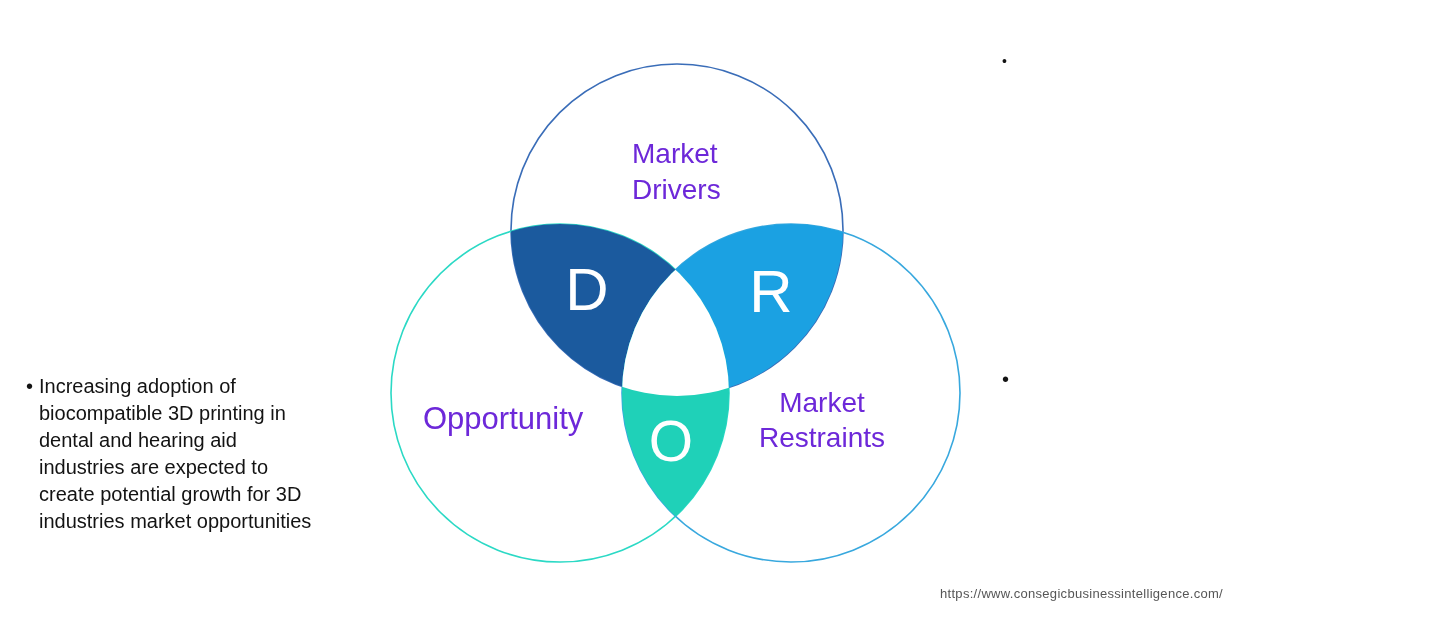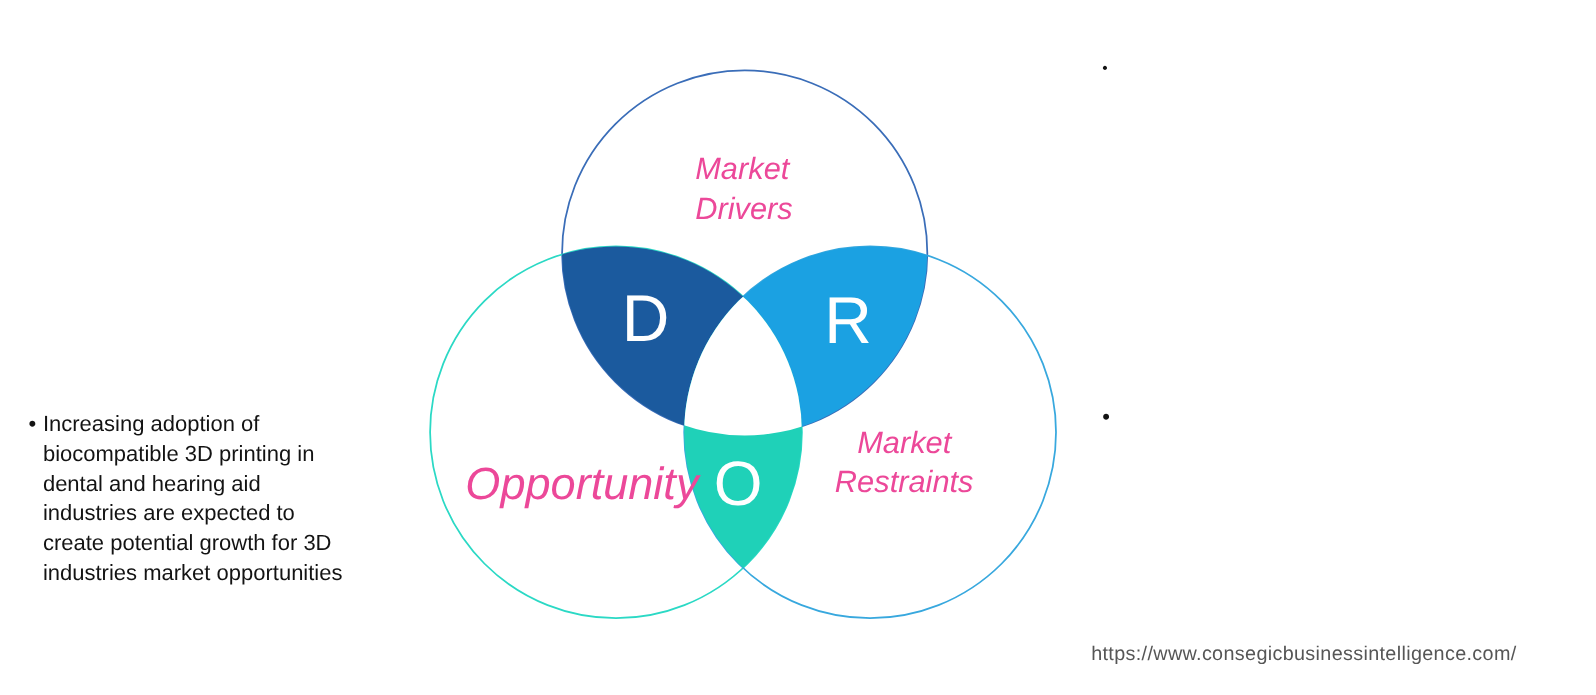--- a/index.html
+++ b/index.html
@@ -10,25 +10,24 @@
     background: #ffffff;
     overflow: hidden;
     font-family: "Liberation Sans", sans-serif;
     color: #161616;
   }
   .venn-svg { position: absolute; left: 0; top: 0; }
 
   .venn-label {
     position: absolute;
     white-space: pre-line;
-    color: #ec4899;
-    font-style: italic;
+    color: #6d28d9;
   }
   .label-drivers   { left: 632px; top: 136px; font-size: 28px; line-height: 36px; }
-  .label-opportunity { left: 423px; top: 420px; font-size: 41px; line-height: 40px; }
+  .label-opportunity { left: 423px; top: 399px; font-size: 31px; line-height: 40px; }
   .label-restraints { left: 822px; top: 385px; font-size: 28px; line-height: 35px;
                       transform: translateX(-50%); text-align: center; }
 
   .venn-letter {
     position: absolute;
     transform: translate(-50%, -50%);
     color: #ffffff;
     font-size: 60px;
     line-height: 1;
   }
@@ -51,23 +50,23 @@
   .note-opportunity .bullet { width: 13px; }
 
   .note-driver { left: 1002px; top: 50px; width: 420px; }
   .note-driver .bullet { width: 20px; font-size: 14px; line-height: 22px; }
 
   .note-restraint { left: 1002px; top: 366px; width: 420px; }
   .note-restraint .bullet { width: 20px; }
 
   .footer-url {
     position: absolute;
-    left: 992px;
+    left: 940px;
     top: 581px;
-    font-size: 18px;
+    font-size: 13px;
     line-height: 26px;
     color: #565656;
     letter-spacing: 0.3px;
   }
 </style>
 </head>
 <body>
 
 <div class="stage">
 

